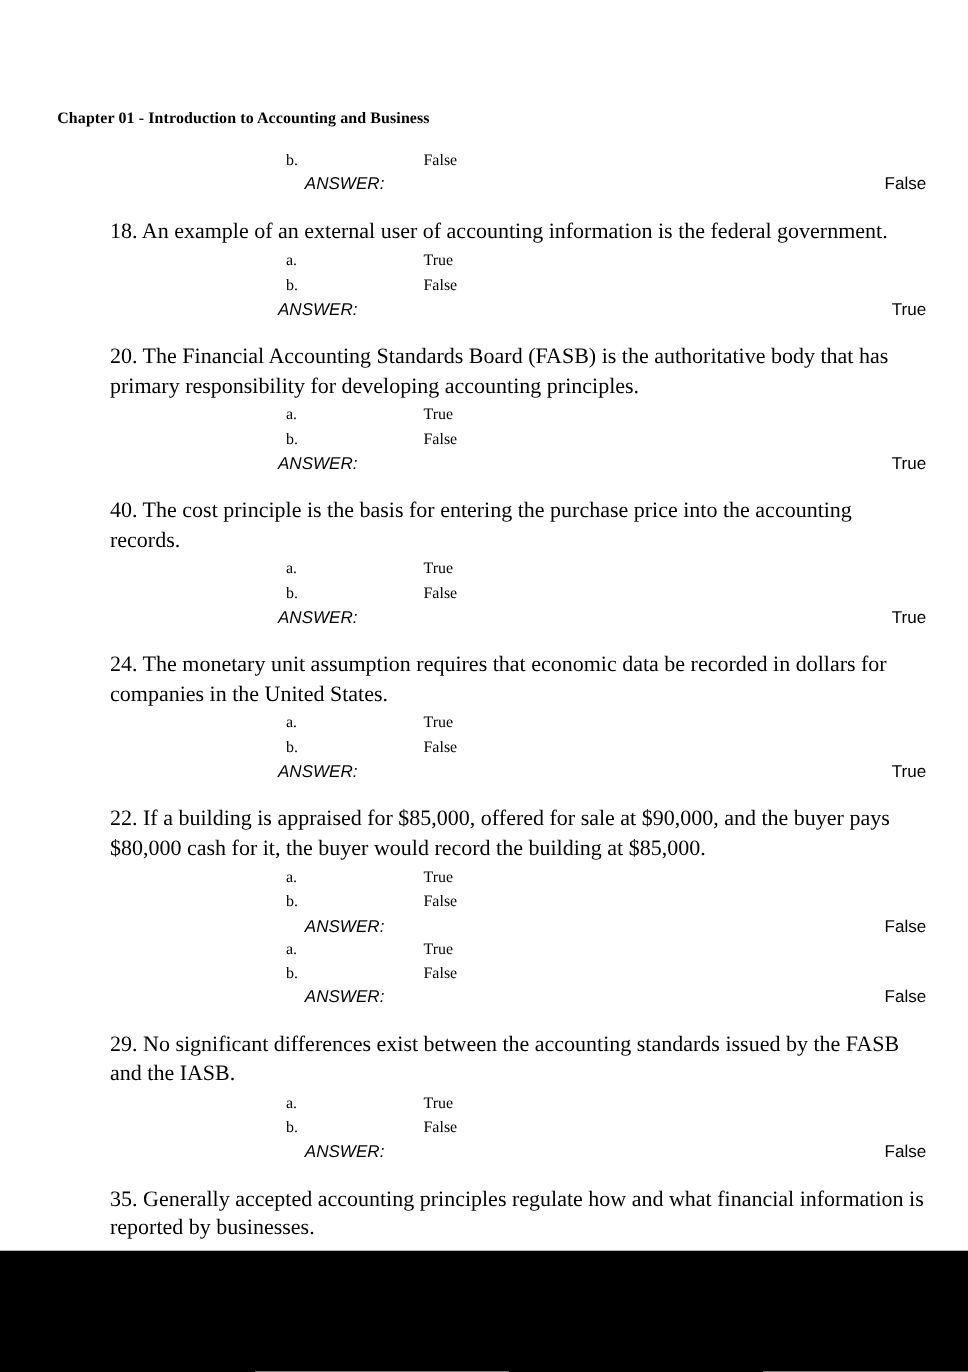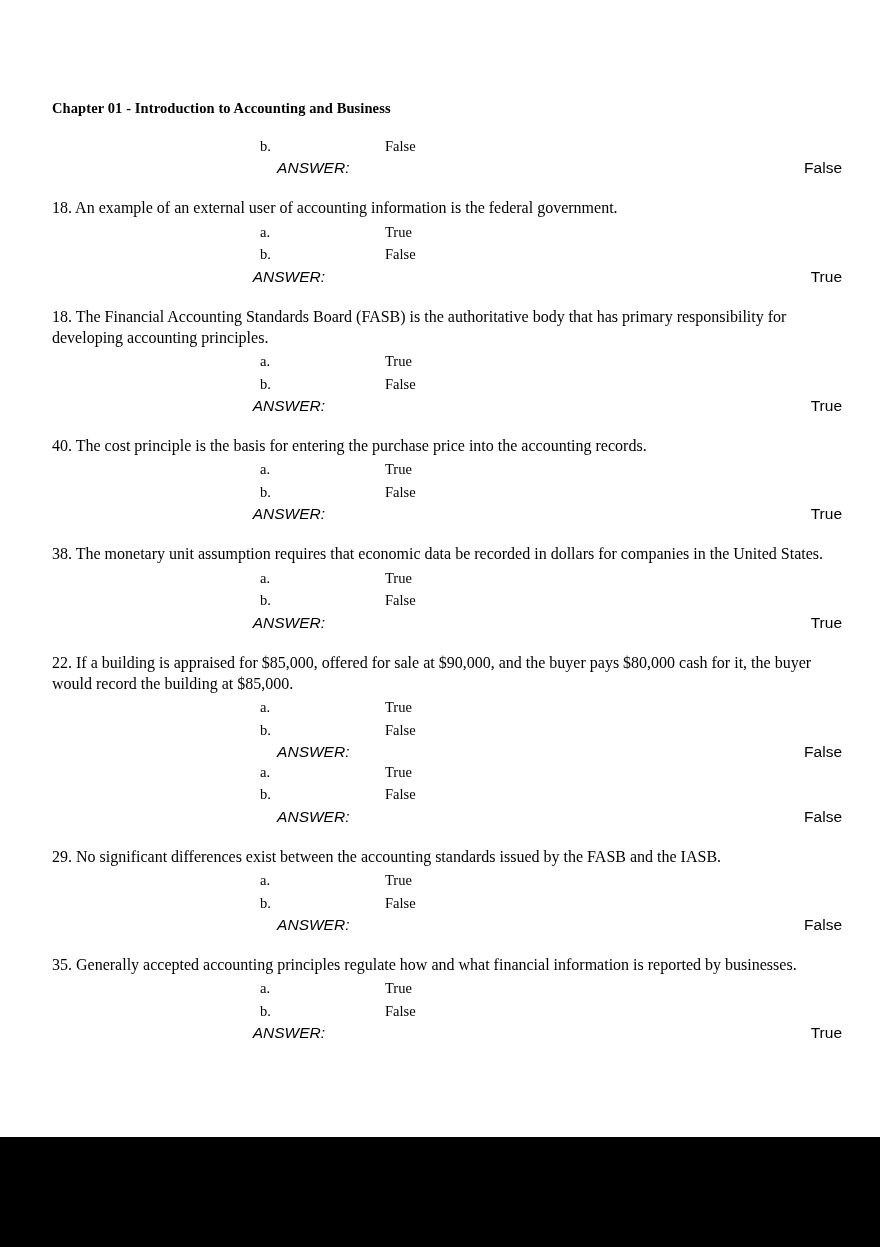--- a/index.html
+++ b/index.html
@@ -38,25 +38,26 @@
     width: 790px;
   }
   .doc-header {
     font-family: "Liberation Serif", serif;
     font-weight: bold;
     font-size: 14.5px;
     letter-spacing: 0.1px;
     margin-bottom: 18px;
   }
   .question {
-    font-size: 16px;
+    font-size: 20px;
     line-height: 1.33;
     margin-top: 20px;
     margin-bottom: 2px;
     max-width: 775px;
+    margin-left: 48px;
   }
   .choice-row {
     display: flex;
     font-size: 14.5px;
     line-height: 1.55;
   }
   .choice-letter {
     width: 125px;
     margin-left: 208px;
   }
@@ -116,21 +117,21 @@
     </div>
     <div class="choice-row">
       <span class="choice-letter">b.</span>
       <span class="choice-text">False</span>
     </div>
     <div class="answer-row">
       <span class="answer-label">ANSWER:</span>
       <span class="answer-value true-pos">True</span>
     </div>
 
-    <div class="question">18. The Financial Accounting Standards Board (FASB) is the authoritative body that has primary responsibility for developing accounting principles.</div>
+    <div class="question">20. The Financial Accounting Standards Board (FASB) is the authoritative body that has primary responsibility for developing accounting principles.</div>
     <div class="choice-row">
       <span class="choice-letter">a.</span>
       <span class="choice-text">True</span>
     </div>
     <div class="choice-row">
       <span class="choice-letter">b.</span>
       <span class="choice-text">False</span>
     </div>
     <div class="answer-row">
       <span class="answer-label">ANSWER:</span>
@@ -144,21 +145,21 @@
     </div>
     <div class="choice-row">
       <span class="choice-letter">b.</span>
       <span class="choice-text">False</span>
     </div>
     <div class="answer-row">
       <span class="answer-label">ANSWER:</span>
       <span class="answer-value true-pos">True</span>
     </div>
 
-    <div class="question">38. The monetary unit assumption requires that economic data be recorded in dollars for companies in the United States.</div>
+    <div class="question">24. The monetary unit assumption requires that economic data be recorded in dollars for companies in the United States.</div>
     <div class="choice-row">
       <span class="choice-letter">a.</span>
       <span class="choice-text">True</span>
     </div>
     <div class="choice-row">
       <span class="choice-letter">b.</span>
       <span class="choice-text">False</span>
     </div>
     <div class="answer-row">
       <span class="answer-label">ANSWER:</span>

